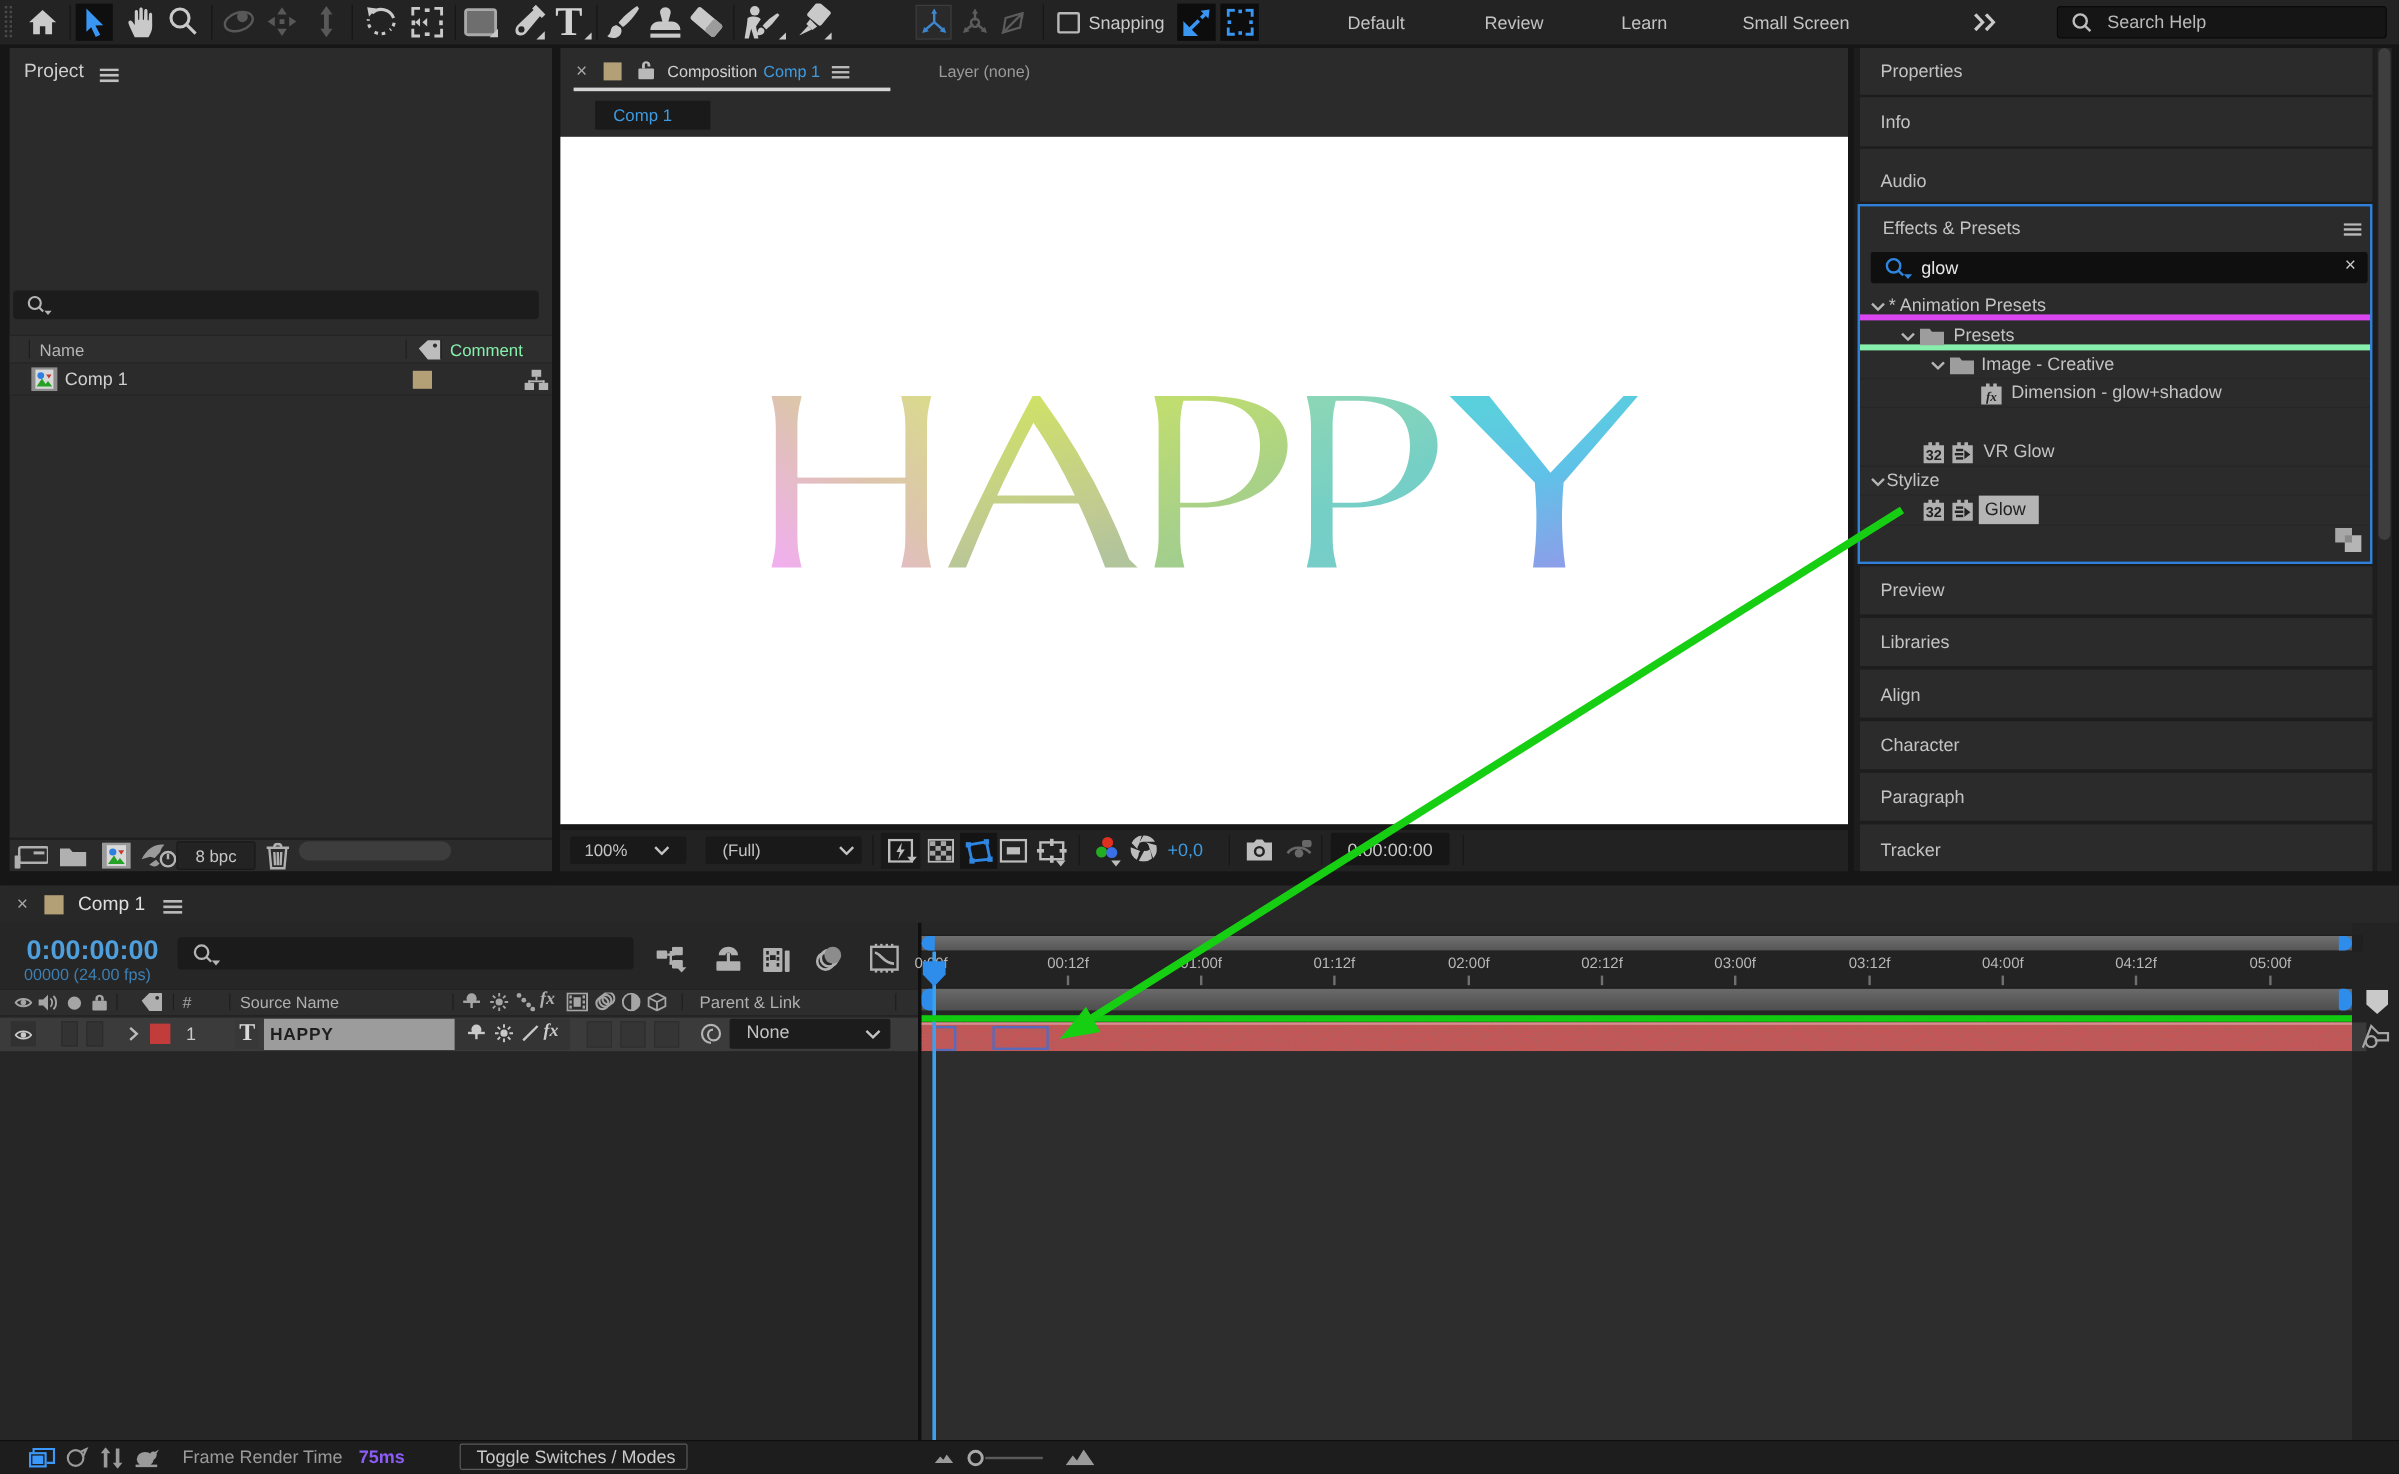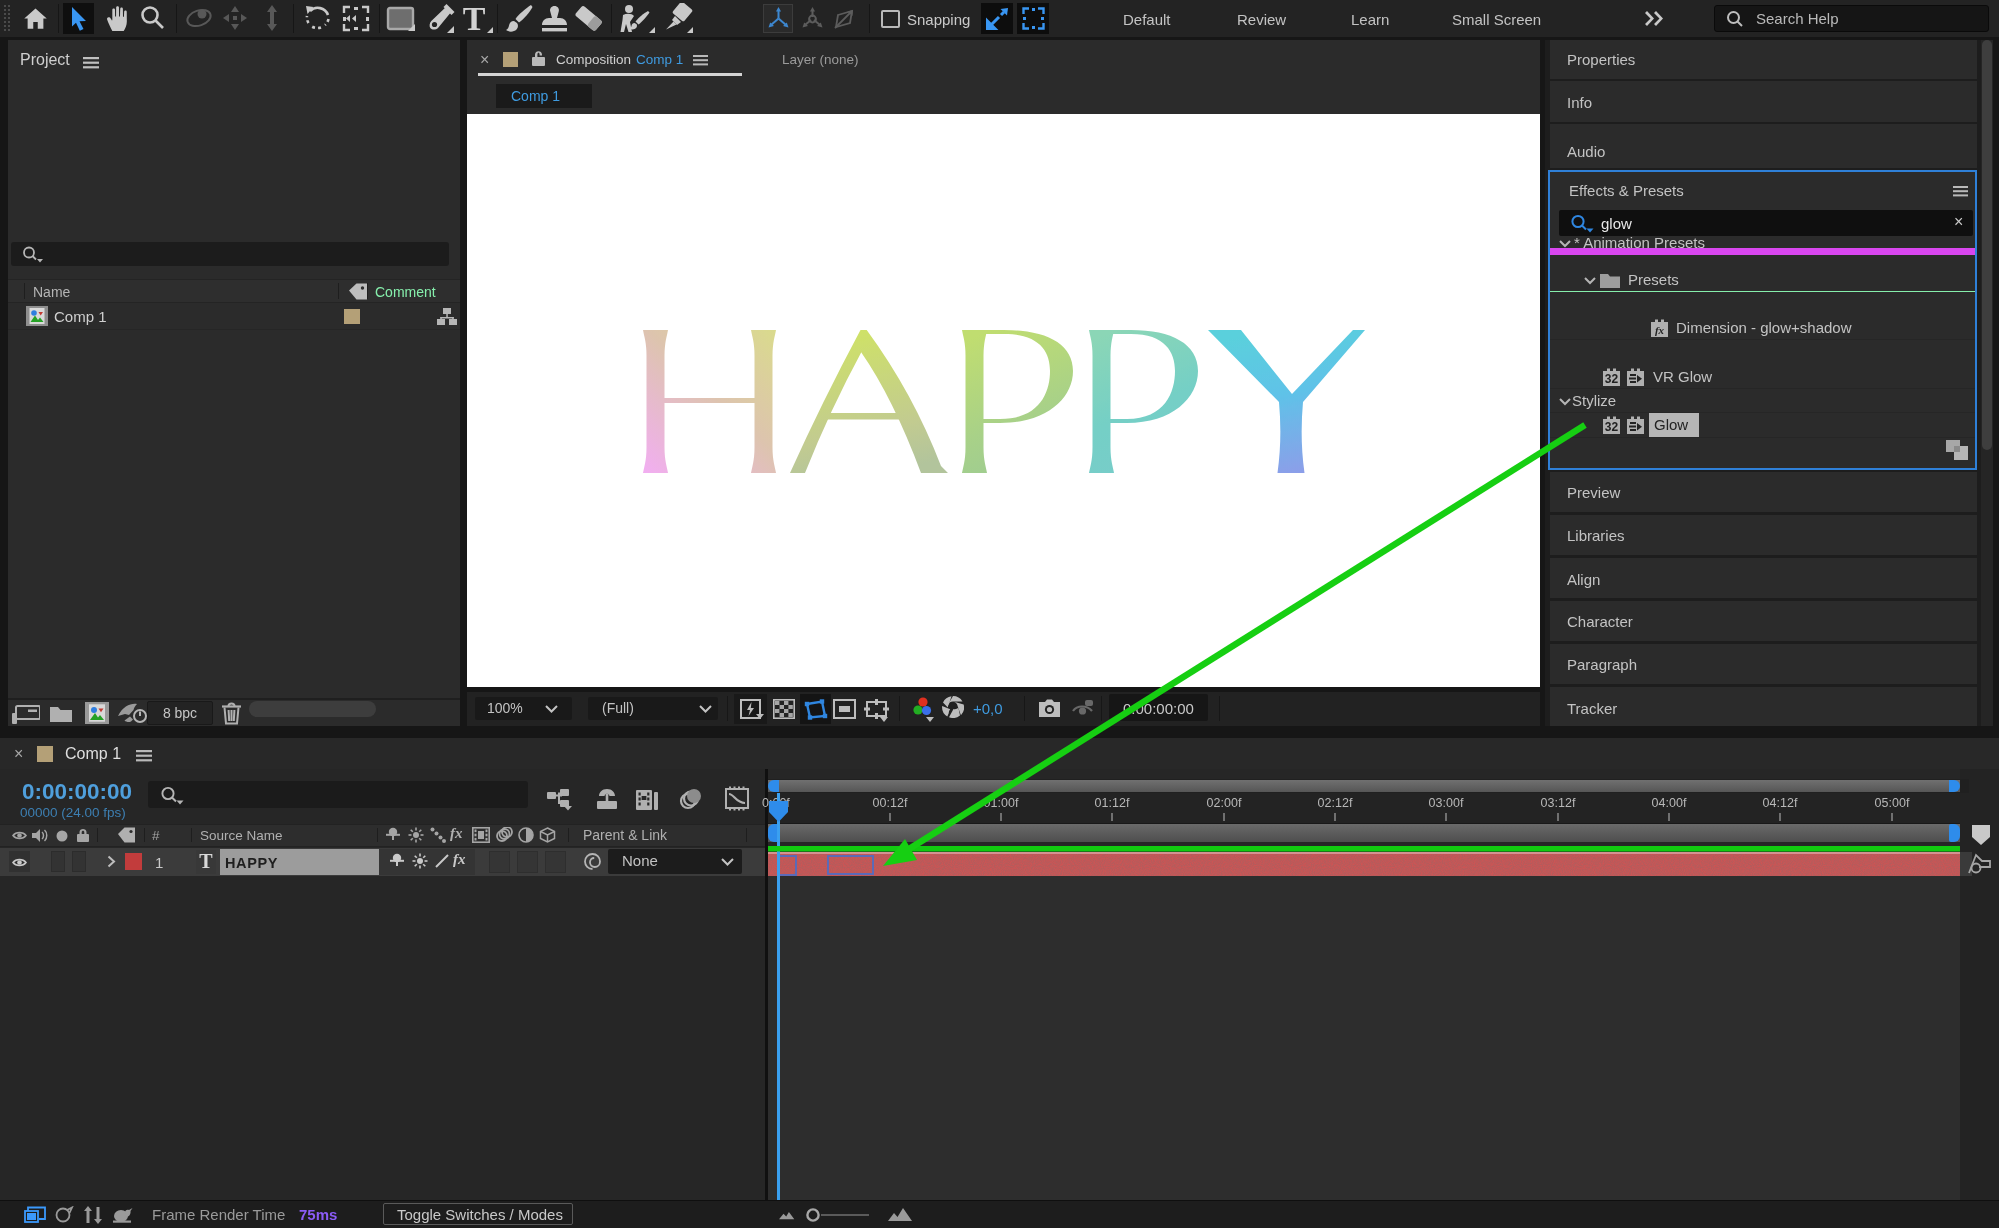--- a/index.html
+++ b/index.html
@@ -570,34 +570,43 @@
       <svg class="abs" style="left:20px;top:42px;" width="24" height="19" viewBox="0 0 24 19">
           <g stroke="#2f86e0" stroke-width="2" fill="none">
             <circle cx="8" cy="7.5" r="5.6"></circle>
             <line x1="12" y1="11.5" x2="16" y2="15.5"></line>
           </g>
           <path fill="#2f86e0" d="M16.5 14.5 h7 l-3.5 4 Z"></path>
         </svg>
       <div class="abs txt" style="left:51px;top:43px;color:#e8e8e8;">glow</div>
       <div class="abs txt" style="left:404px;top:41px;color:#cccccc;font-size:16px;">×</div>
 
-      <div class="abs" style="left:0;top:59px;width:425px;height:24px;border-bottom:7px solid #d946ef;">
+      <div class="abs" style="left:0;top:71px;width:425px;height:24px;border-bottom:5px solid #d946ef;">
         <svg class="abs" style="left:9px;top:9px;" width="12" height="8">
             <path d="M1 1 L6 6 L11 1" stroke="#b5b5b5" stroke-width="2" fill="none"></path>
           </svg>
         <div class="abs txt" style="left:24px;top:3px;">* Animation Presets</div>
       </div>
-      <div class="abs" style="left:0;top:96px;width:425px;height:24px;border-bottom:1px solid #86efac;">
+      <div class="abs" style="left:0;top:96px;width:425px;height:24px;border-bottom:5px solid #86efac;">
         <svg class="abs" style="left:34px;top:9px;" width="12" height="8">
             <path d="M1 1 L6 6 L11 1" stroke="#b5b5b5" stroke-width="2" fill="none"></path>
           </svg>
         <svg class="abs" style="left:50px;top:4px;" width="20" height="16">
             <path fill="#9d9d9d" d="M0 2 h8 l2 2.5 H20 V16 H0 Z"></path>
           </svg>
         <div class="abs txt" style="left:78px;top:3px;">Presets</div>
+      </div>
+      <div class="abs" style="left:0;top:120px;width:425px;height:24px;border-bottom:1px solid #262626;">
+        <svg class="abs" style="left:59px;top:9px;" width="12" height="8">
+            <path d="M1 1 L6 6 L11 1" stroke="#b5b5b5" stroke-width="2" fill="none"></path>
+          </svg>
+        <svg class="abs" style="left:75px;top:4px;" width="20" height="16">
+            <path fill="#9d9d9d" d="M0 2 h8 l2 2.5 H20 V16 H0 Z"></path>
+          </svg>
+        <div class="abs txt" style="left:101px;top:3px;">Image - Creative</div>
       </div>
       <div class="abs" style="left:0;top:144px;width:425px;height:24px;border-bottom:1px solid #262626;">
         <svg class="abs" style="left:100px;top:2px;" width="19" height="20" viewBox="0 0 19 20">
             <path fill="#b0b0b0" d="M1 4 h4 v-2.5 h3 v2.5 h3 v-2.5 h3 v2.5 h4 v15 H1 Z"></path>
             <text x="9.5" y="16" font-size="11" font-style="italic" font-weight="bold" fill="#222" text-anchor="middle" font-family="Liberation Serif">fx</text>
           </svg>
         <div class="abs txt" style="left:126px;top:3px;">Dimension - glow+shadow</div>
       </div>
       <div class="abs" style="left:0;top:193px;width:425px;height:24px;border-bottom:1px solid #262626;">
         <svg class="abs" style="left:52px;top:2px;" width="19" height="20" viewBox="0 0 19 20">

